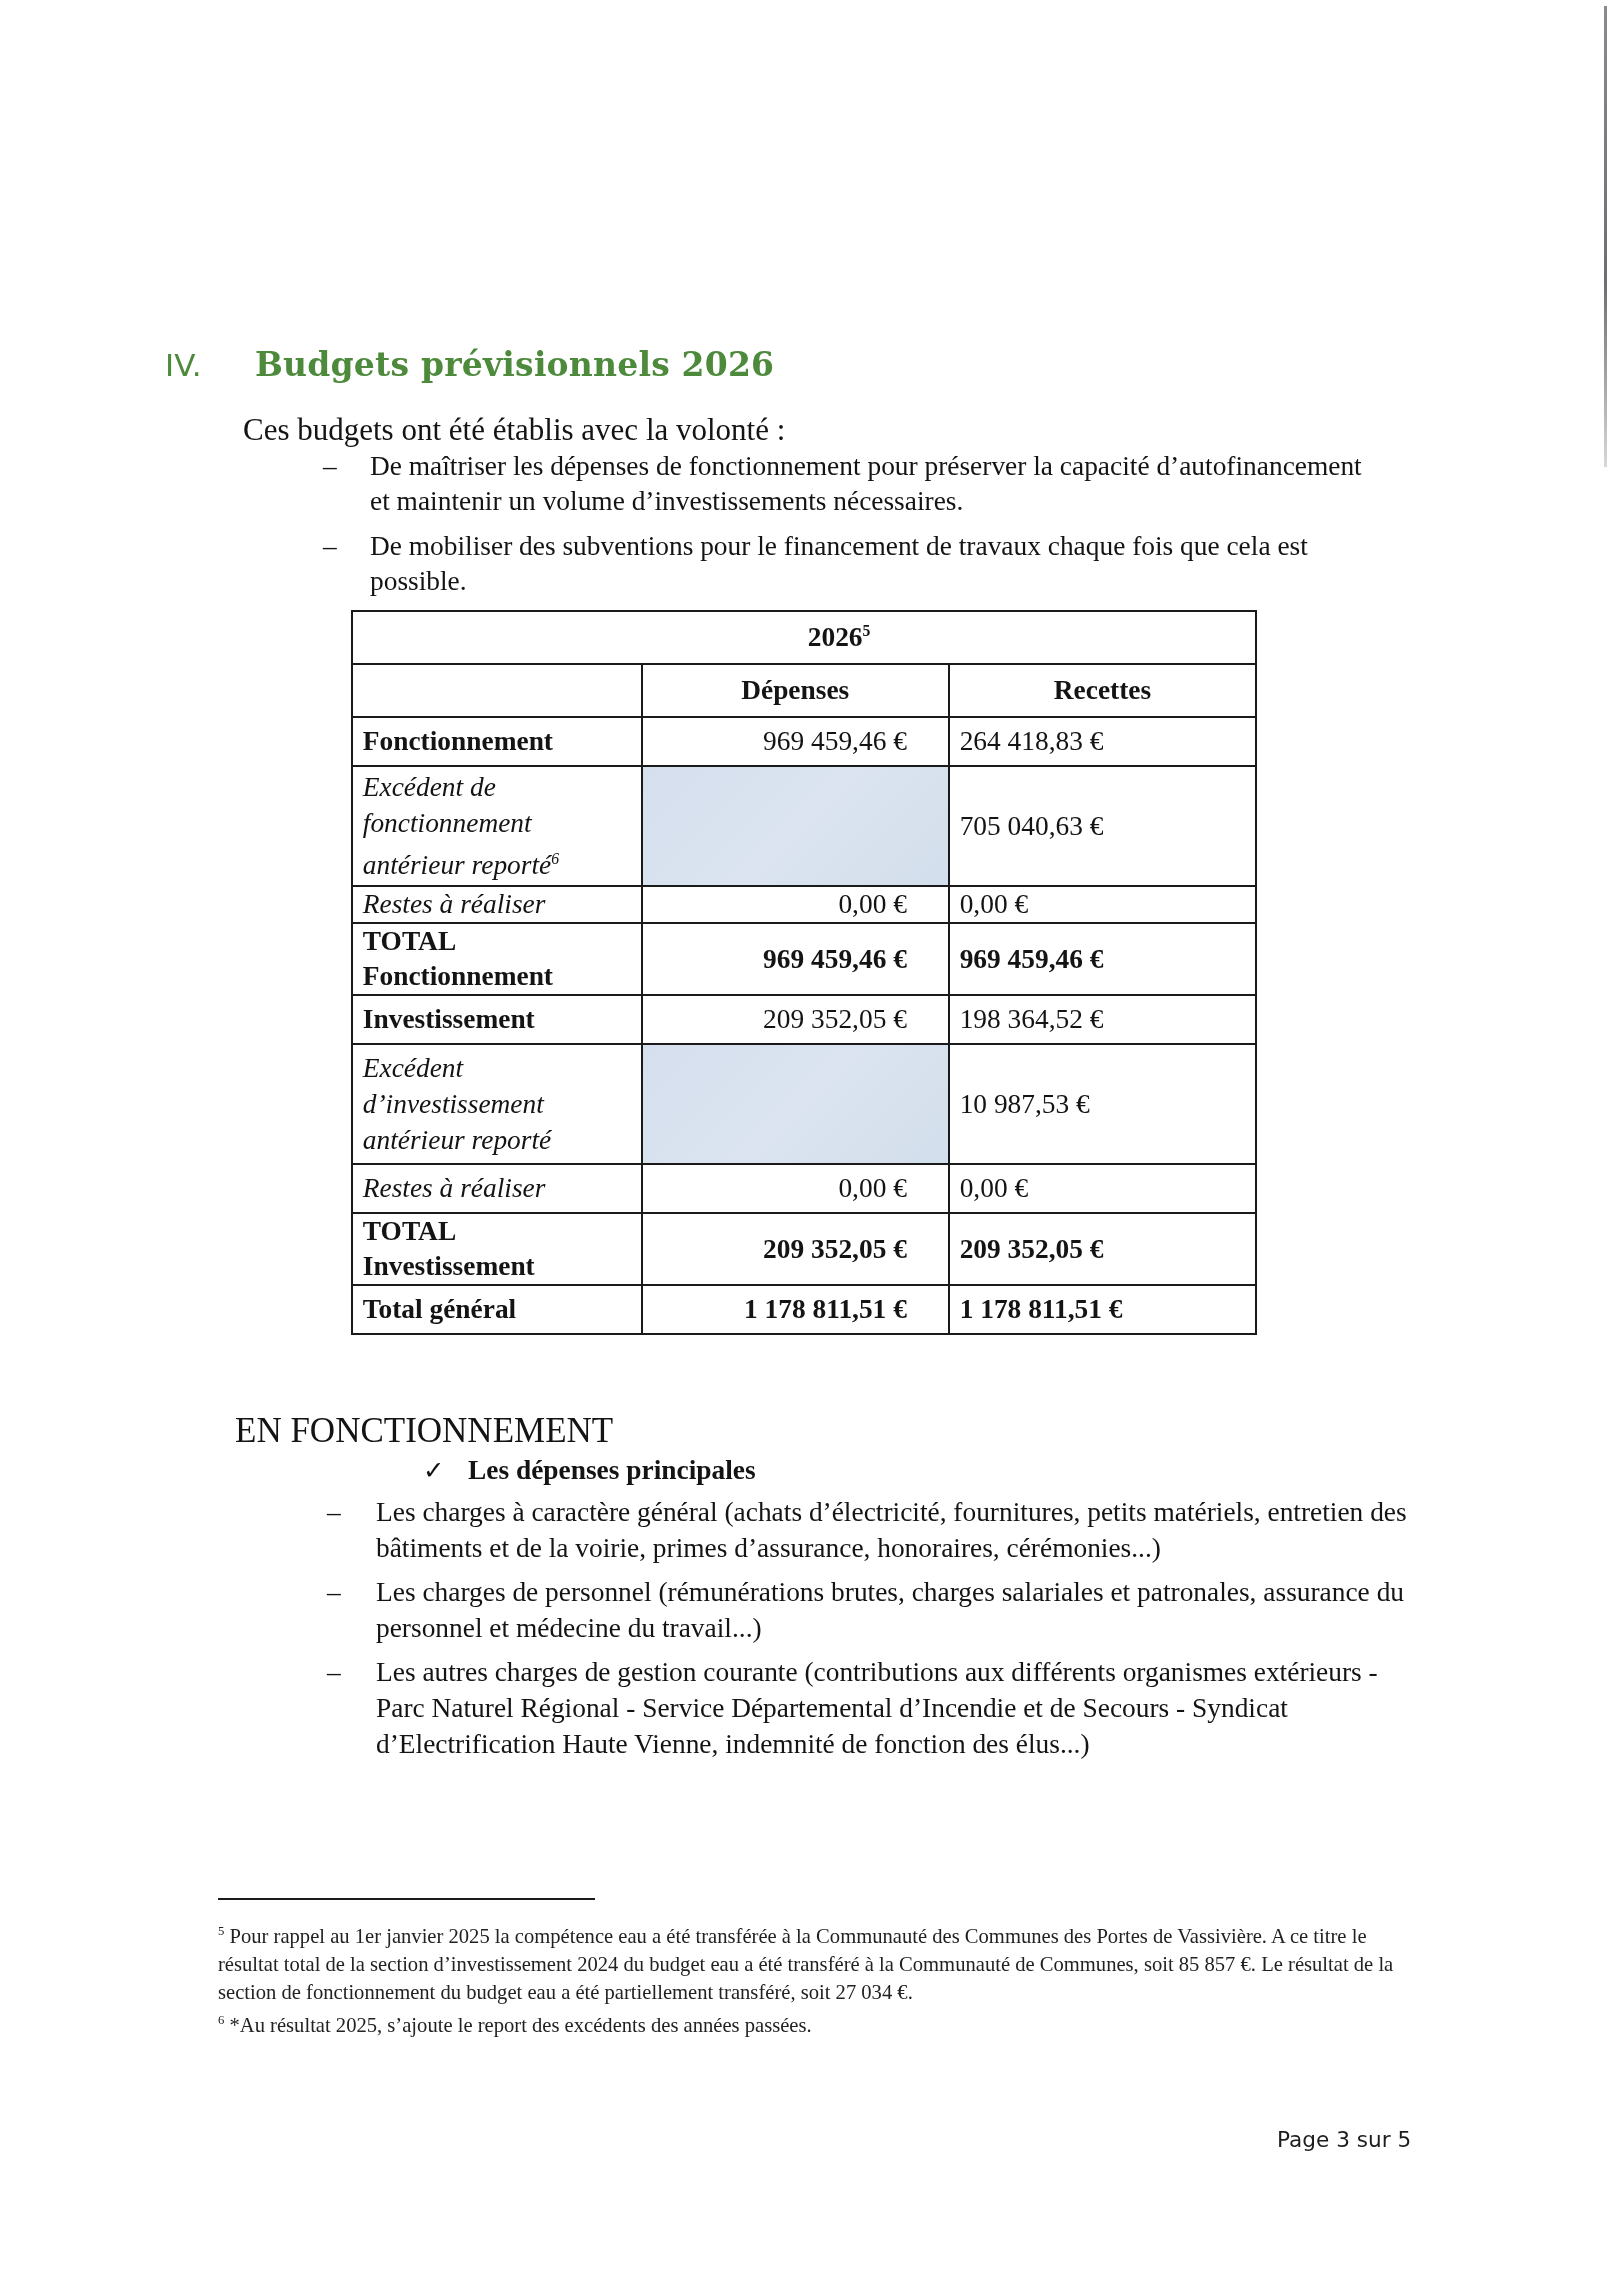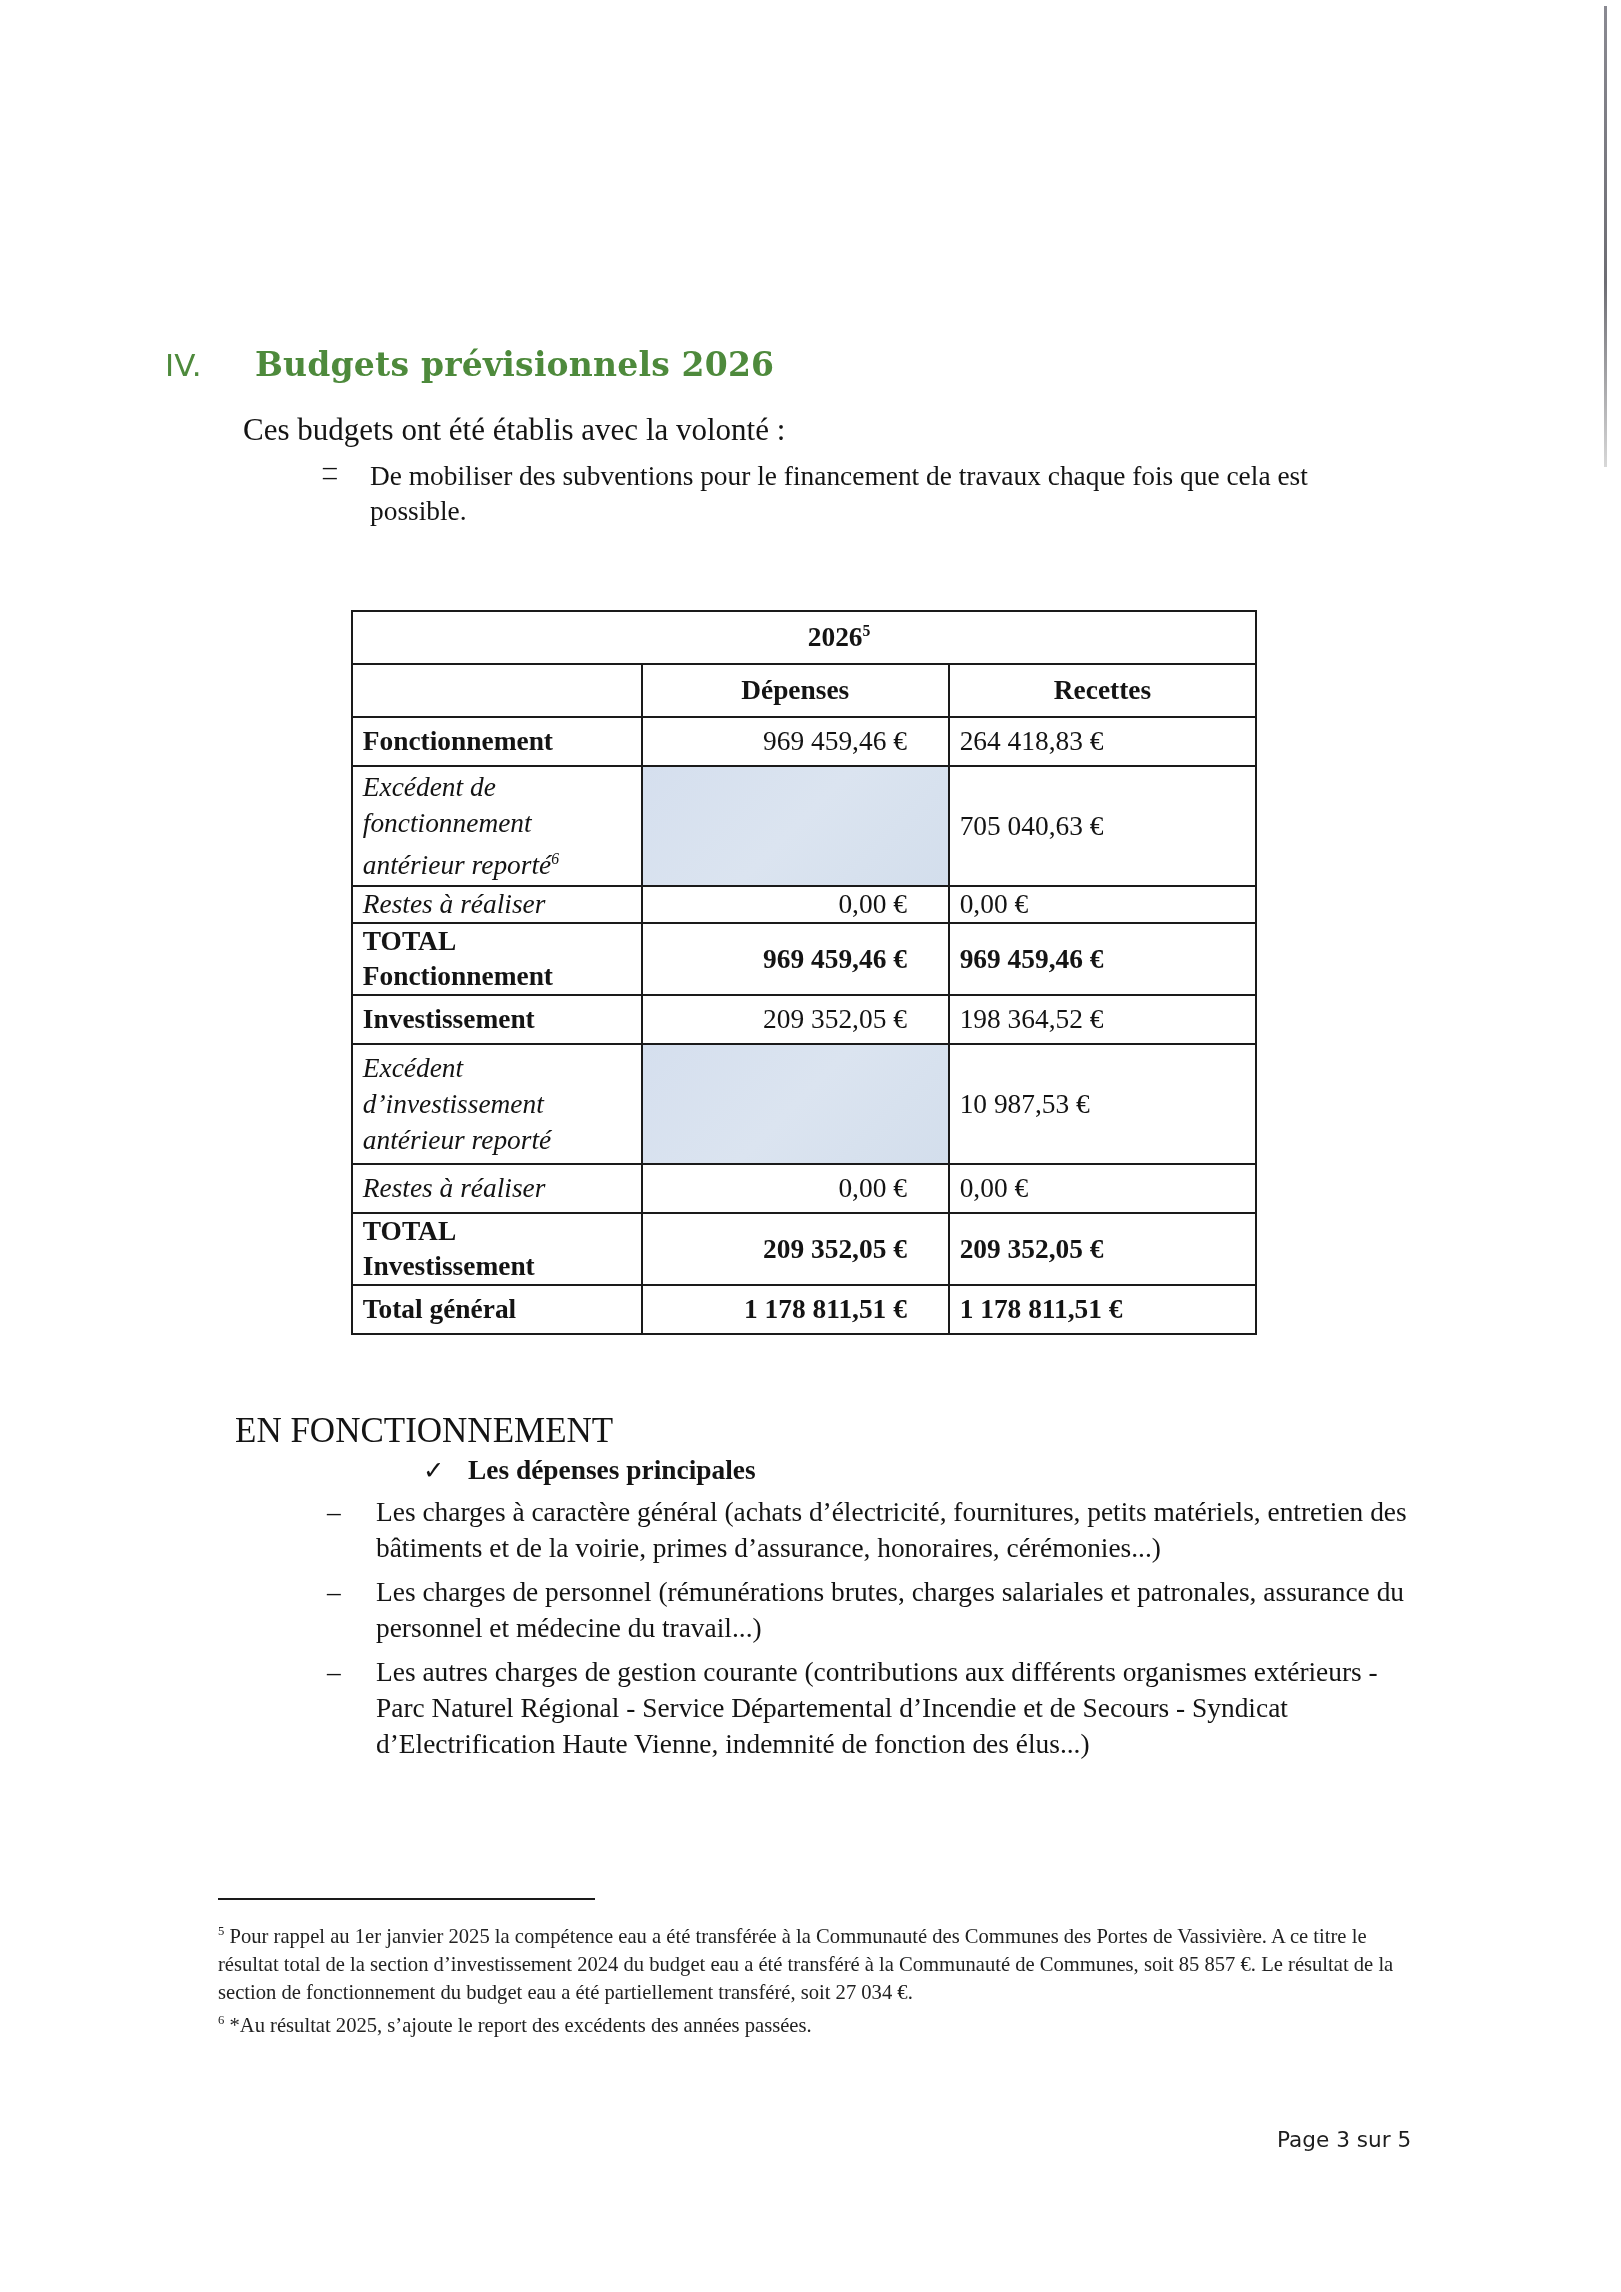--- a/index.html
+++ b/index.html
@@ -205,20 +205,21 @@
 
   <h2 class="heading">
     <span class="num">IV.</span><span>Budgets prévisionnels 2026</span>
   </h2>
 
   <p class="intro">Ces budgets ont été établis avec la volonté :</p>
 
   <ul class="bullets">
     <li>
       <span class="dash">–</span>
+      <span>De maîtriser les dépenses de fonctionnement pour préserver la capacité d’autofinancement et maintenir un volume d’investissements nécessaires.</span>
     </li>
     <li>
       <span class="dash">–</span>
       <span>De mobiliser des subventions pour le financement de travaux chaque fois que cela est possible.</span>
     </li>
   </ul>
 
   <table class="budget-table">
     <tbody>
         <tr>

